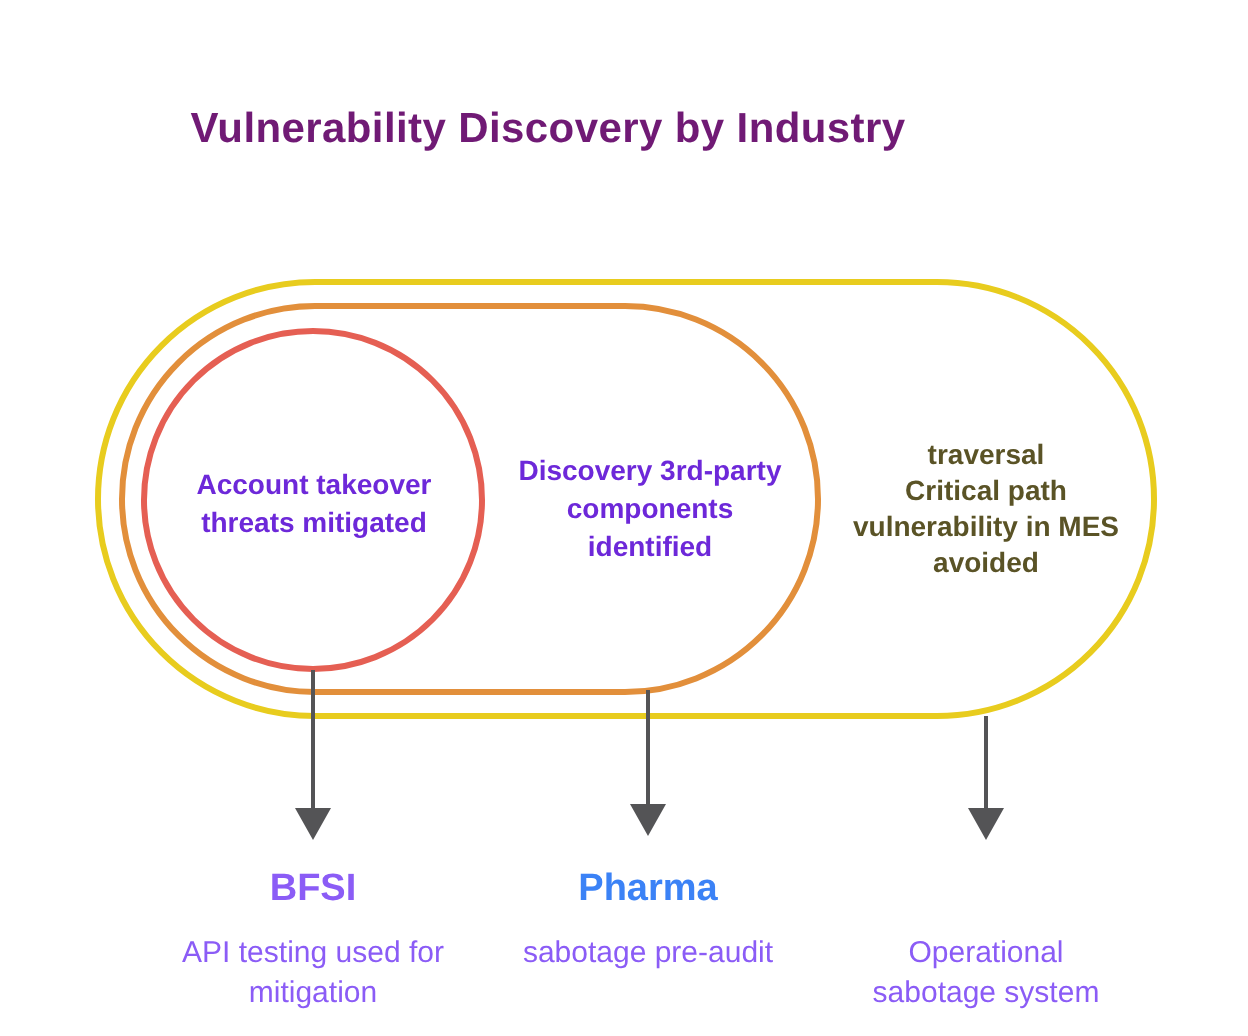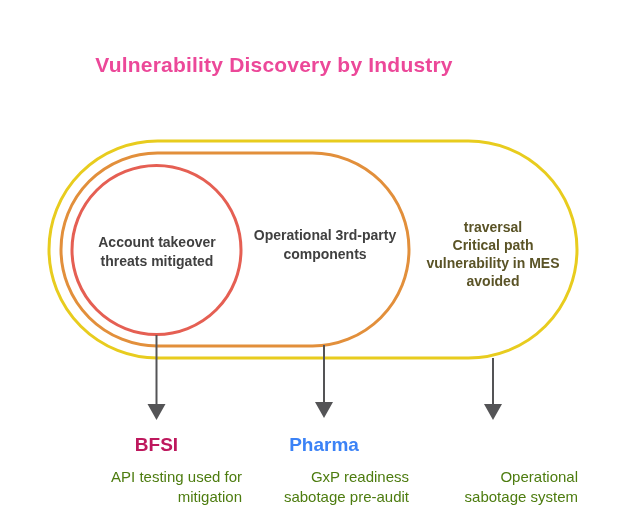--- a/index.html
+++ b/index.html
@@ -6,37 +6,37 @@
   .canvas{
     position:relative;
     width:624px;height:518px;
     background:#ffffff;
     font-family:"Liberation Sans", sans-serif;
     overflow:hidden;
   }
   .title{
     position:absolute;left:0;top:53px;width:548px;
     text-align:center;
-    font-size:21px;font-weight:bold;color:#ec4899;
+    font-size:21px;font-weight:bold;color:#701a75;
     letter-spacing:0.2px;
   }
   .diagram-svg{position:absolute;left:0;top:0;}
   .ring-label{
     position:absolute;text-align:center;
-    font-size:14px;font-weight:600;color:#404040;
+    font-size:14px;font-weight:600;color:#6d28d9;
     line-height:19px;
   }
   .ring-label.olive{color:#5a5326;}
   .industry-name{
     position:absolute;text-align:center;
     font-size:19px;font-weight:bold;
   }
   .industry-desc{
-    position:absolute;text-align:right;
-    font-size:15px;font-weight:500;color:#4d7c0f;
+    position:absolute;text-align:center;
+    font-size:15px;font-weight:500;color:#8b5cf6;
     line-height:19.5px;
   }
 </style>
 </head>
 <body>
 
 <div class="canvas">
 
   <div class="title">Vulnerability Discovery by Industry</div>
 
@@ -57,40 +57,40 @@
       <polygon points="484,404 502,404 493,420" stroke="none"></polygon>
     </g>
   </svg>
 
   <div class="ring-label" style="left:77px;top:233px;width:160px;">
     <div>Account takeover</div>
     <div>threats mitigated</div>
   </div>
 
   <div class="ring-label" style="left:245px;top:226px;width:160px;">
-    <div>Operational 3rd-party</div>
+    <div>Discovery 3rd-party</div>
     <div>components</div>
+    <div>identified</div>
   </div>
 
   <div class="ring-label olive" style="left:403px;top:218px;width:180px;line-height:18px;">
     <div>traversal</div>
     <div>Critical path</div>
     <div>vulnerability in MES</div>
     <div>avoided</div>
   </div>
 
-  <div class="industry-name" style="left:96px;top:434px;width:121px;color:#be185d;">BFSI</div>
+  <div class="industry-name" style="left:96px;top:434px;width:121px;color:#8b5cf6;">BFSI</div>
   <div class="industry-name" style="left:264px;top:434px;width:120px;color:#3b82f6;">Pharma</div>
 
   <div class="industry-desc" style="left:71px;top:467px;width:171px;">
     <div>API testing used for</div>
     <div>mitigation</div>
   </div>
   <div class="industry-desc" style="left:239px;top:467px;width:170px;">
-    <div>GxP readiness</div>
     <div>sabotage pre-audit</div>
   </div>
   <div class="industry-desc" style="left:408px;top:467px;width:170px;">
     <div>Operational</div>
     <div>sabotage system</div>
   </div>
 
 </div>
 
 </body></html>

